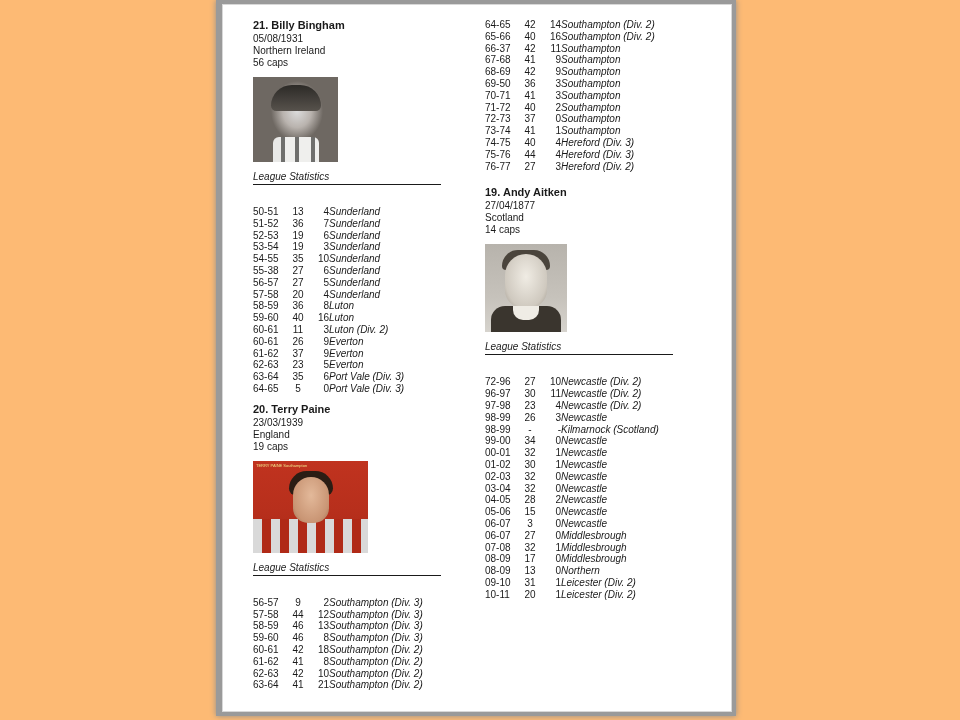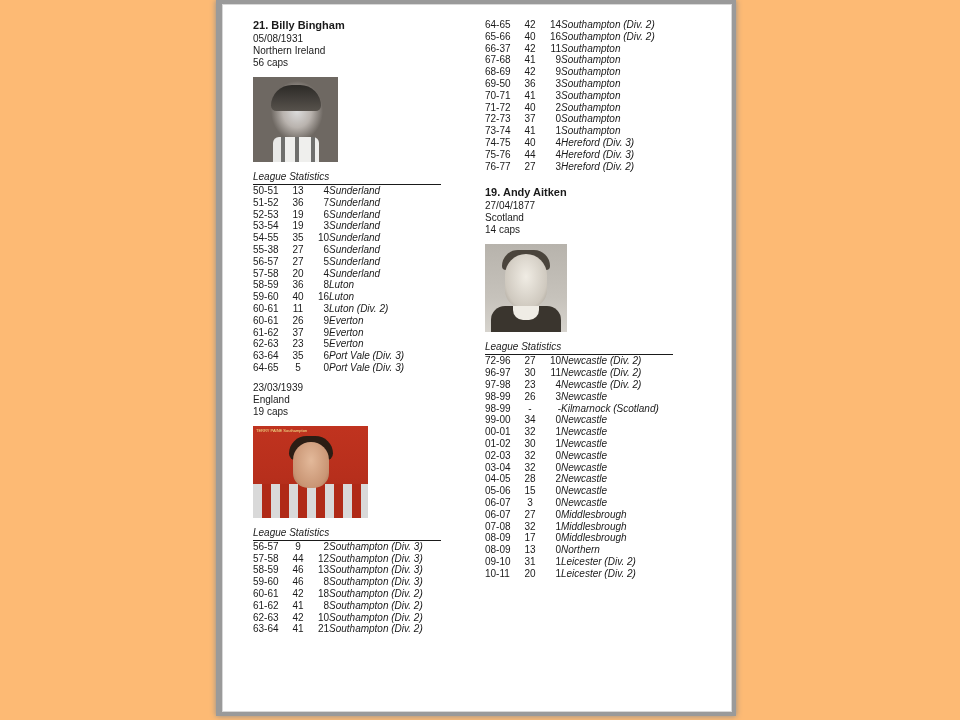--- a/index.html
+++ b/index.html
@@ -167,21 +167,21 @@
     border-radius: 0 0 10px 10px;
   }
 
   .stats-heading {
     font-size: 10px;
     font-style: italic;
     color: #1a1a1a;
     line-height: 13px;
     border-bottom: 1px solid #1a1a1a;
     padding-bottom: 1px;
-    margin-bottom: 0;
+    margin-bottom: 21px;
     width: 188px;
   }
   .col-right .stats-heading { width: 188px; }
 
   table.stats {
     border-collapse: collapse;
     font-size: 10px;
     color: #1a1a1a;
   }
   table.stats td {
@@ -313,20 +313,21 @@
                   <td class="c-goals">0</td>
                   <td class="c-club">Port Vale (Div. 3)</td>
                 </tr>
             </tbody>
           </table>
         </div>
 
         <div class="spacer-8"></div>
 
         <div class="entry">
+          <div class="player-name">20. Terry Paine</div>
           <div class="player-meta">23/03/1939</div>
           <div class="player-meta">England</div>
           <div class="player-meta">19 caps</div>
           <div class="photo-paine">
             <div class="stripes"></div>
             <div class="hair"></div>
             <div class="head"></div>
             <div class="caption">TERRY PAINE
 Southampton</div>
           </div>

